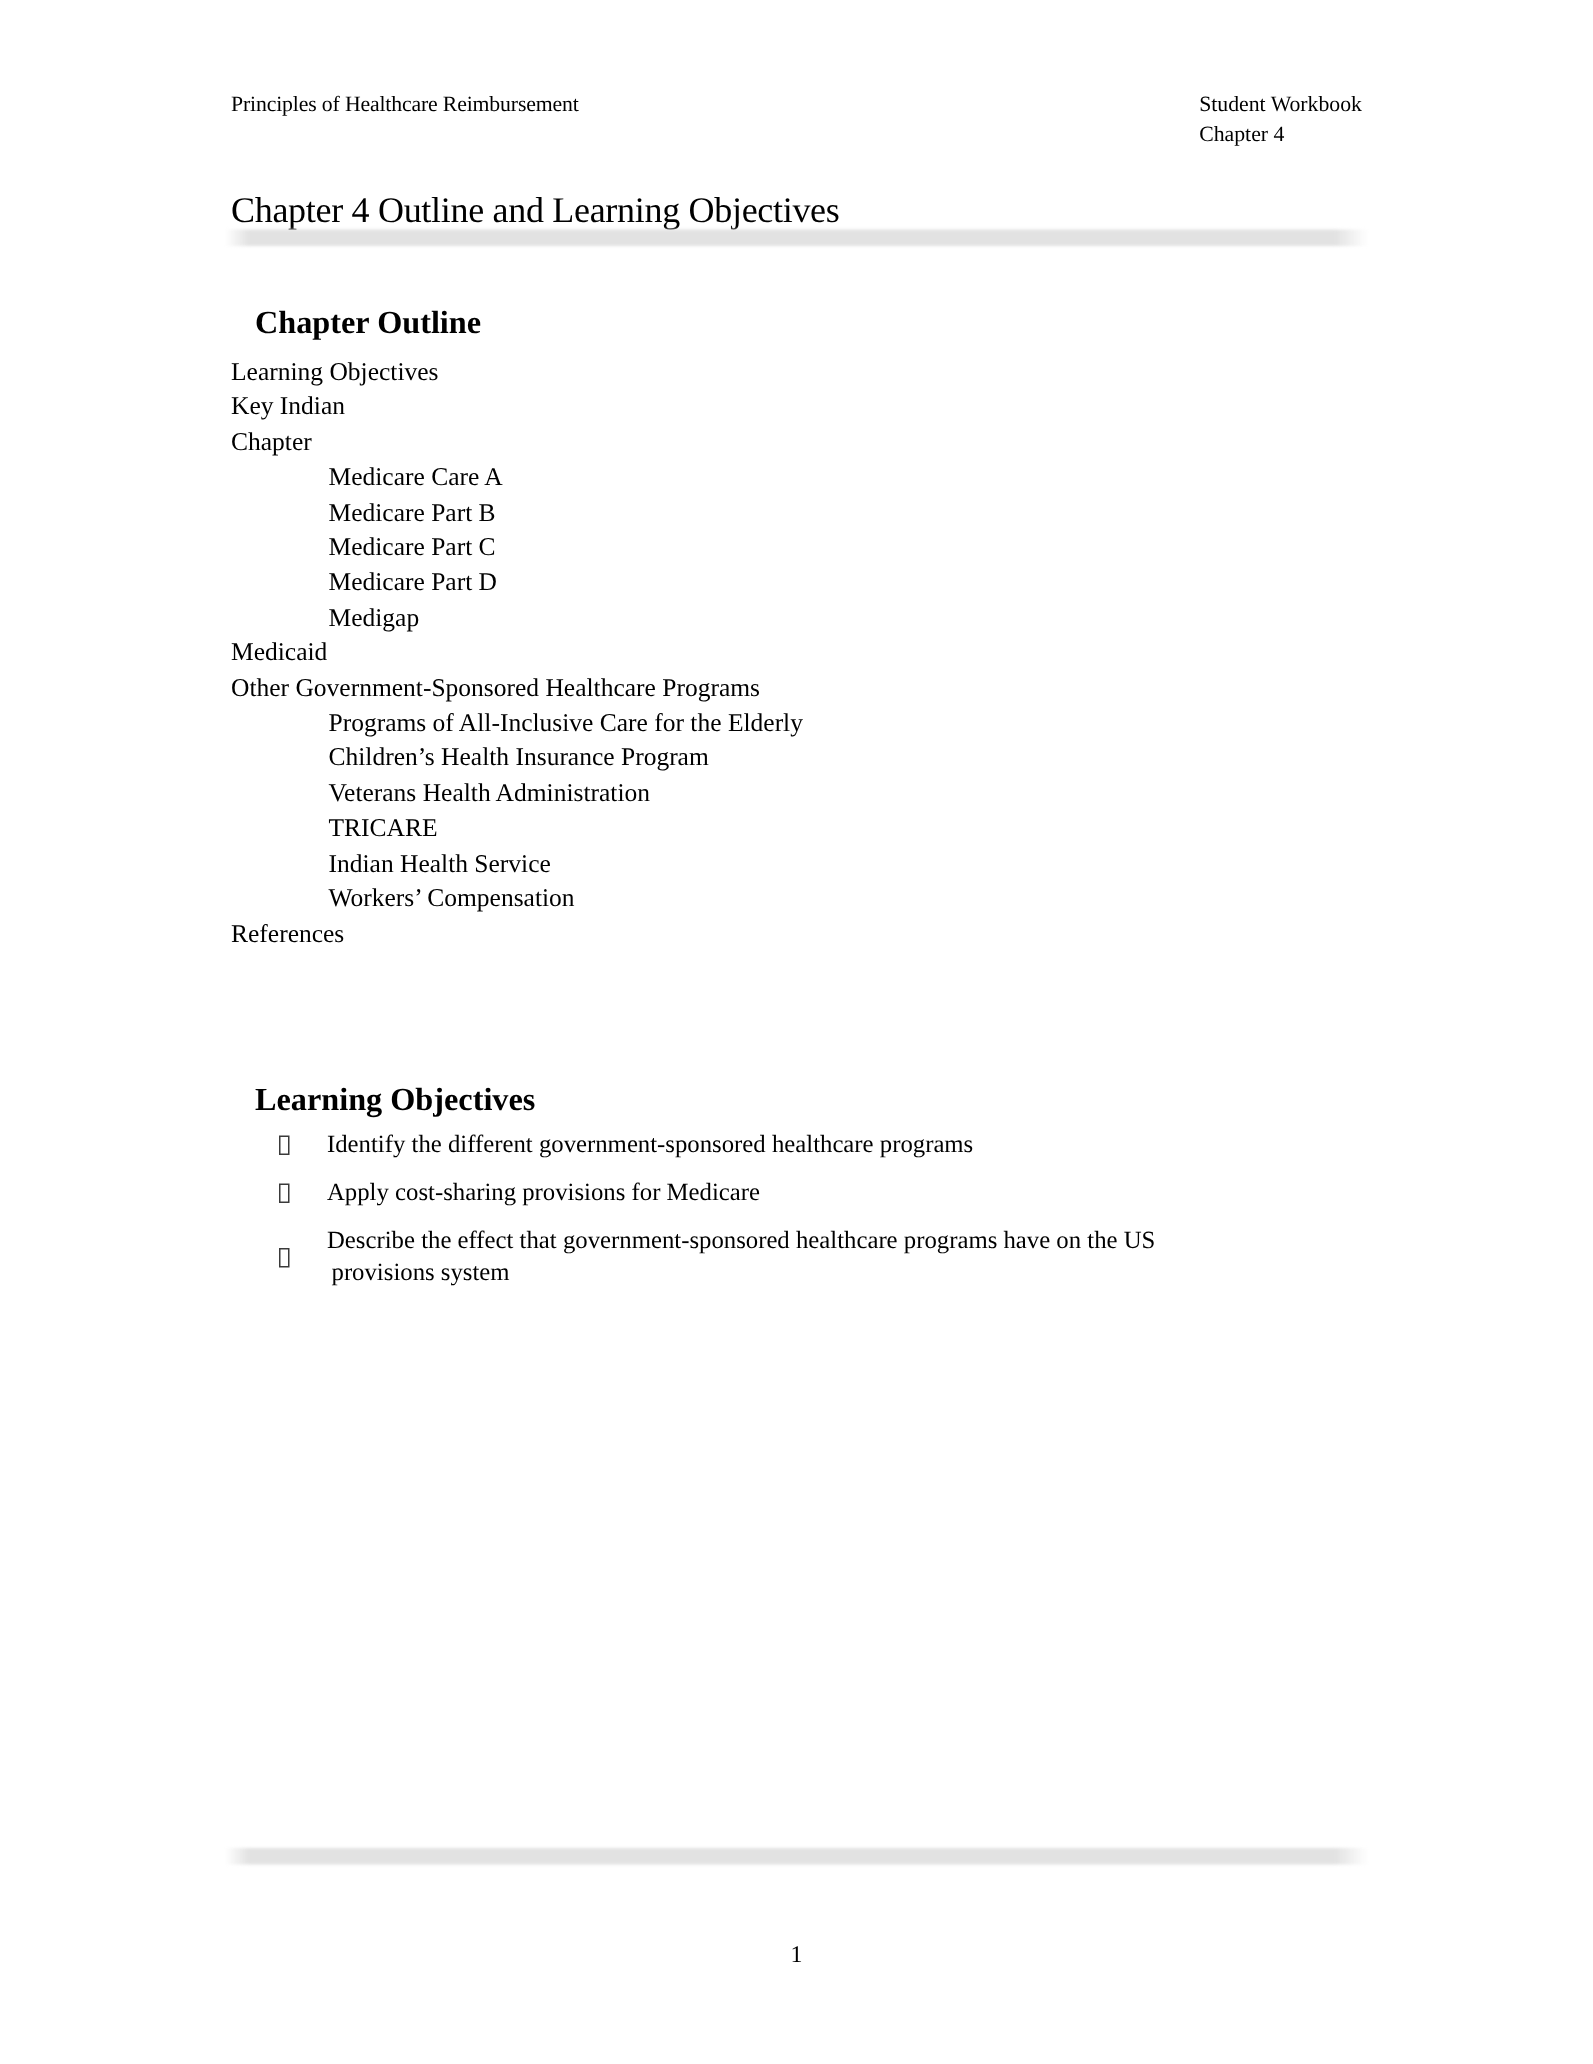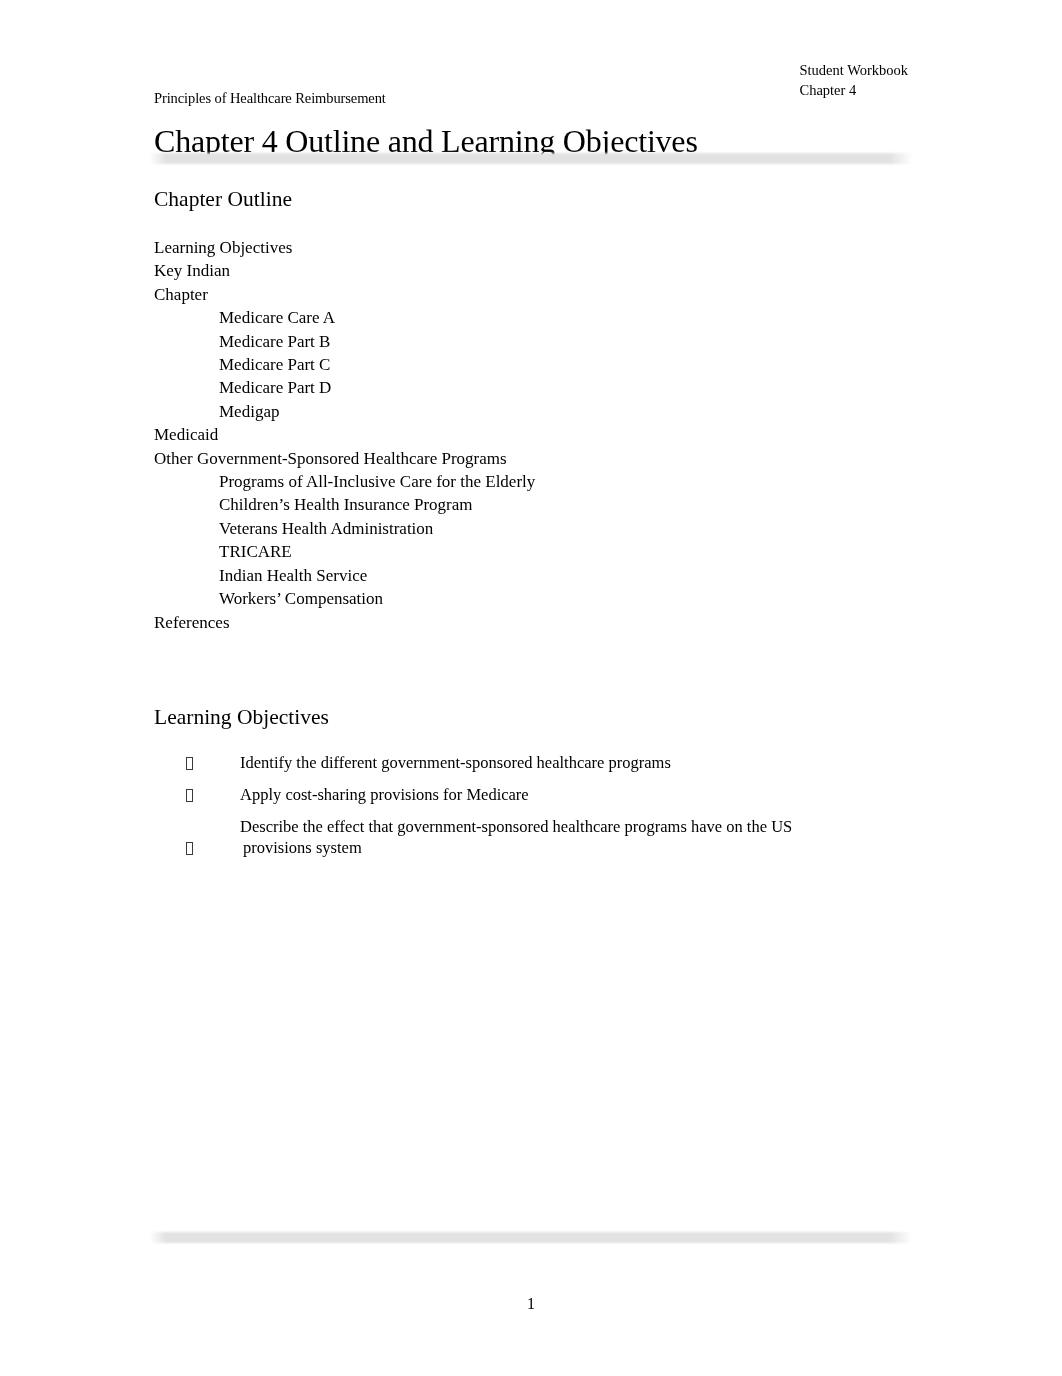--- a/index.html
+++ b/index.html
@@ -30,36 +30,35 @@
     width: 754px;
     display: flex;
     justify-content: space-between;
     align-items: flex-start;
   }
   .hdr-left {
     font-size: 14.5px;
     line-height: 20px;
     letter-spacing: -0.1px;
     white-space: nowrap;
-    margin-top: 28px;
   }
   .hdr-right {
     text-align: left;
     font-size: 14.5px;
     line-height: 20px;
     white-space: nowrap;
   }
   .hdr-right div { display: block; }
 
   
   .doc-title {
     position: absolute;
     left: 154px;
     top: 122px;
-    font-size: 32px;
+    font-size: 24px;
     line-height: 38px;
     font-weight: normal;
     margin: 0;
     white-space: nowrap;
     letter-spacing: -0.2px;
   }
 
   
   .rule-band {
     position: absolute;
@@ -81,22 +80,22 @@
     top: 1232px;
     width: 762px;
   }
 
   
   .section-heading {
     position: absolute;
     left: 154px;
     font-size: 21.5px;
     line-height: 28px;
-    font-weight: normal;
-    margin: 0;
+    font-weight: bold;
+    margin: 16px;
     white-space: nowrap;
   }
   .sh-outline { top: 185px; }
   .sh-objectives { top: 703px; }
 
   
   .outline {
     position: absolute;
     left: 154px;
     top: 236px;
@@ -119,23 +118,22 @@
   .objectives {
     position: absolute;
     left: 154px;
     top: 752px;
     width: 780px;
     font-size: 16.5px;
     line-height: 21px;
   }
   .obj-item {
     display: flex;
-    align-items: flex-end;
+    align-items: center;
     margin-bottom: 11px;
-    gap: 22px;
   }
   .obj-bullet {
     flex: 0 0 auto;
     width: 34px;
     padding-left: 32px;
     box-sizing: border-box;
     line-height: 21px;
   }
   
   .tofu {

